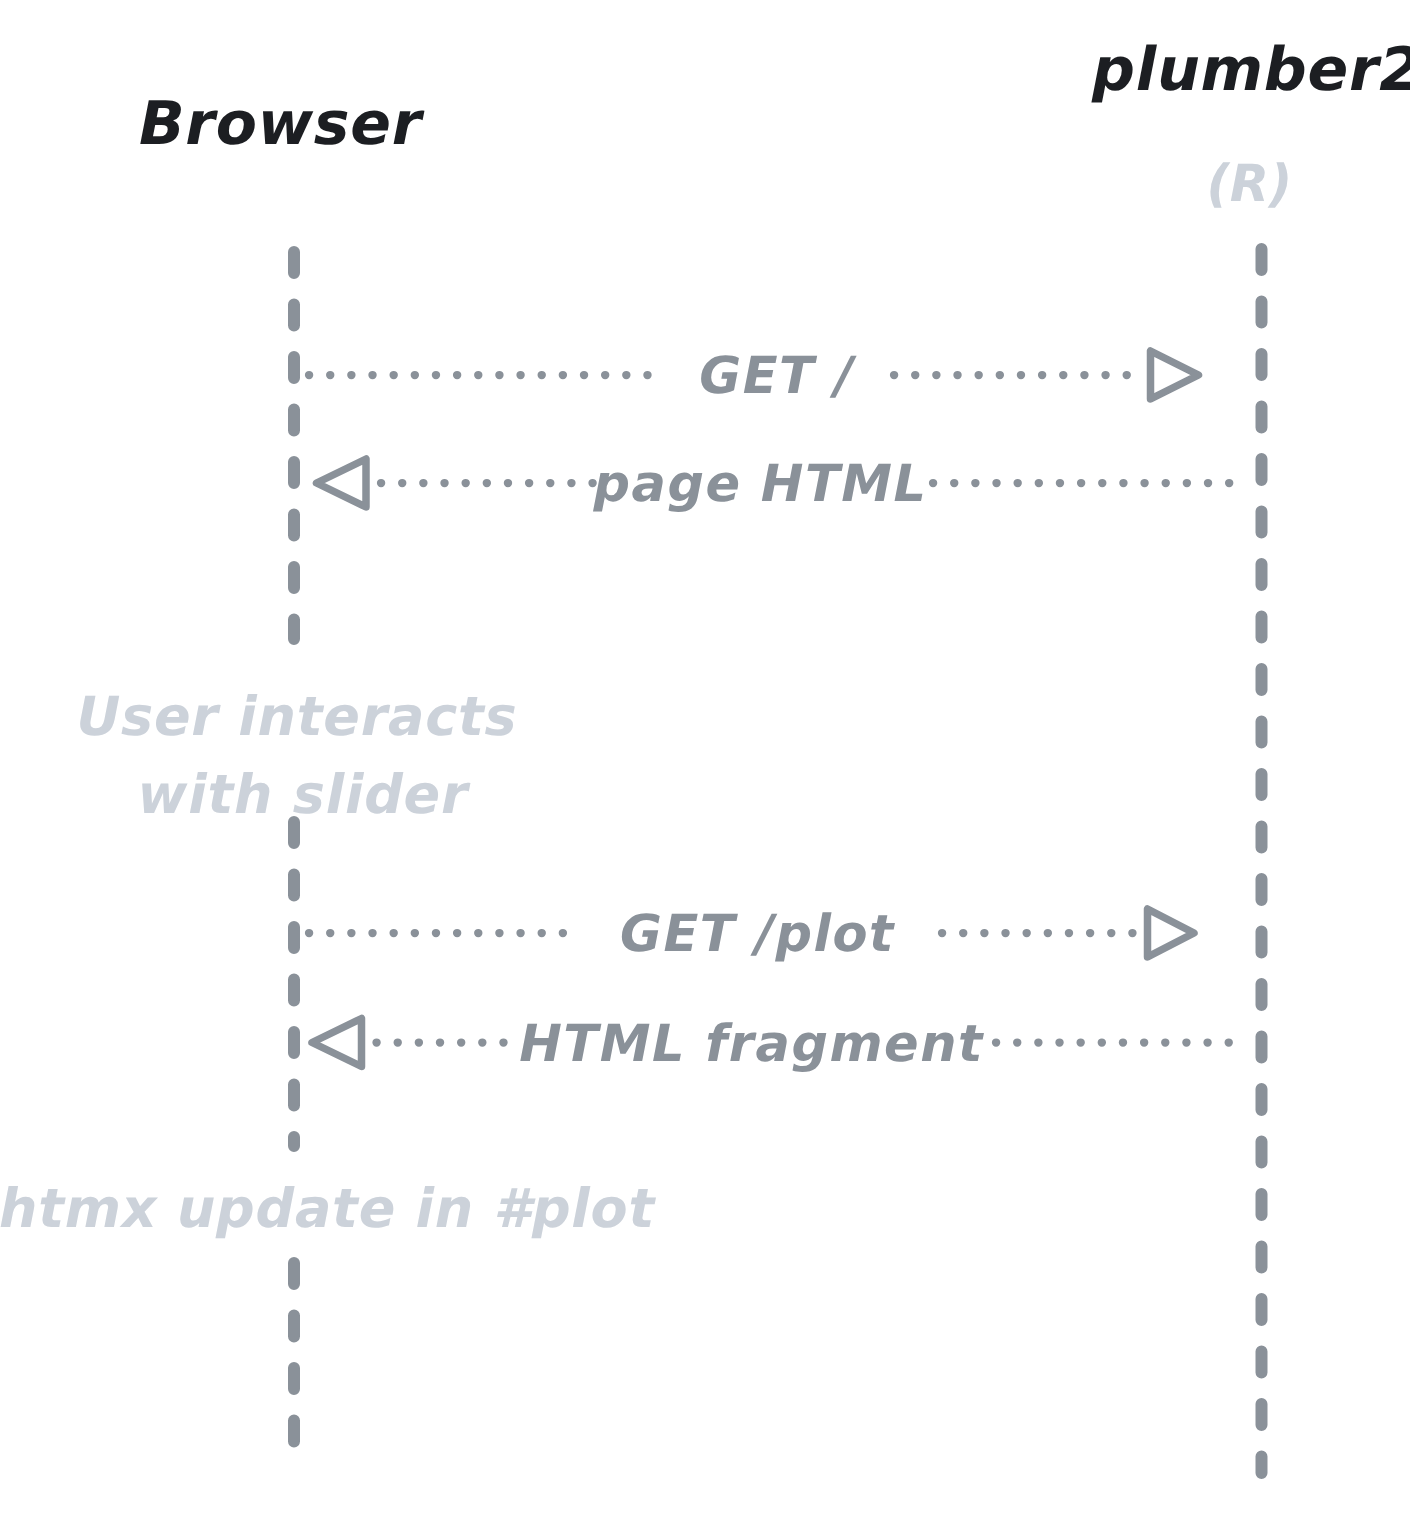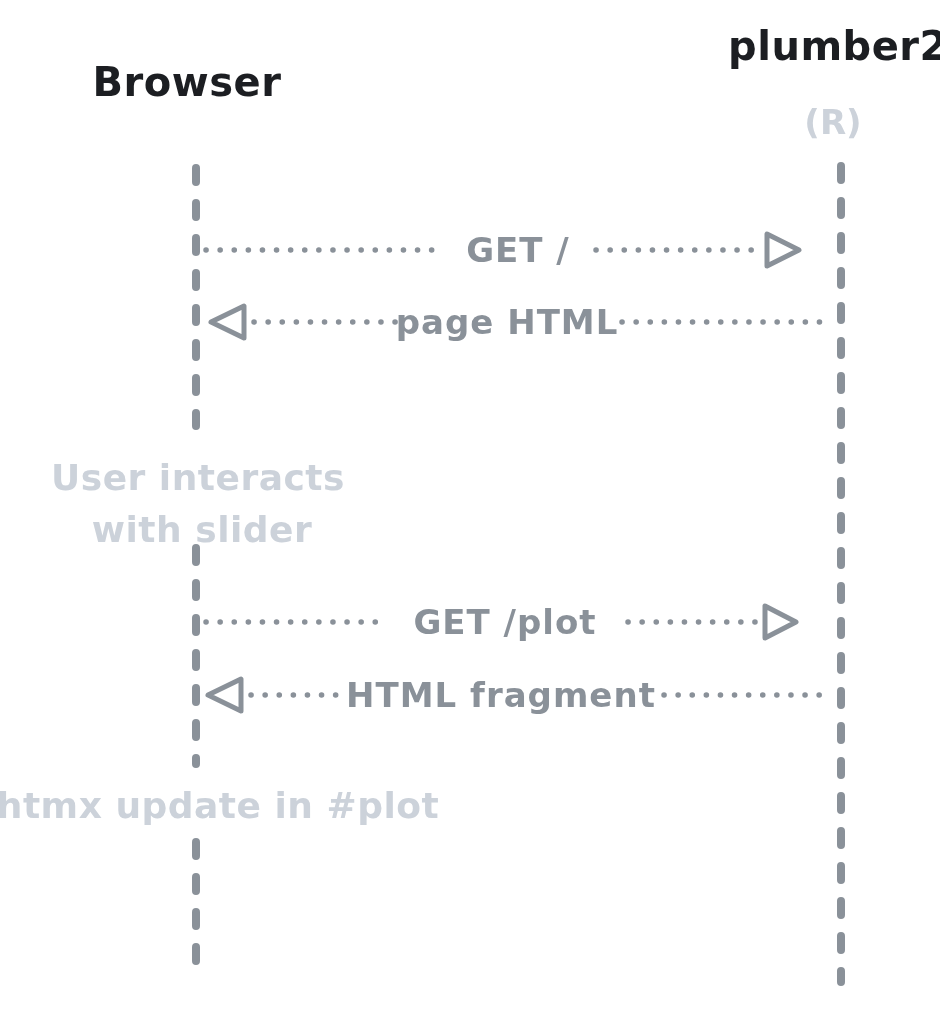--- a/index.html
+++ b/index.html
@@ -7,20 +7,21 @@
     padding: 0;
     background: #ffffff;
   }
   .stage {
     position: relative;
     width: 940px;
     height: 1009px;
     background: var(--background, #ffffff);
     font-family: "DejaVu Sans", sans-serif;
     overflow: hidden;
+    font-style: italic;
   }
   svg { display: block; }
 
   .actor-label {
     font-family: "DejaVu Sans", sans-serif;
     font-size: 40px;
     font-weight: bold;
     letter-spacing: 0.5px;
     fill: var(--actor-text, #1c1e22);
     text-anchor: middle;

